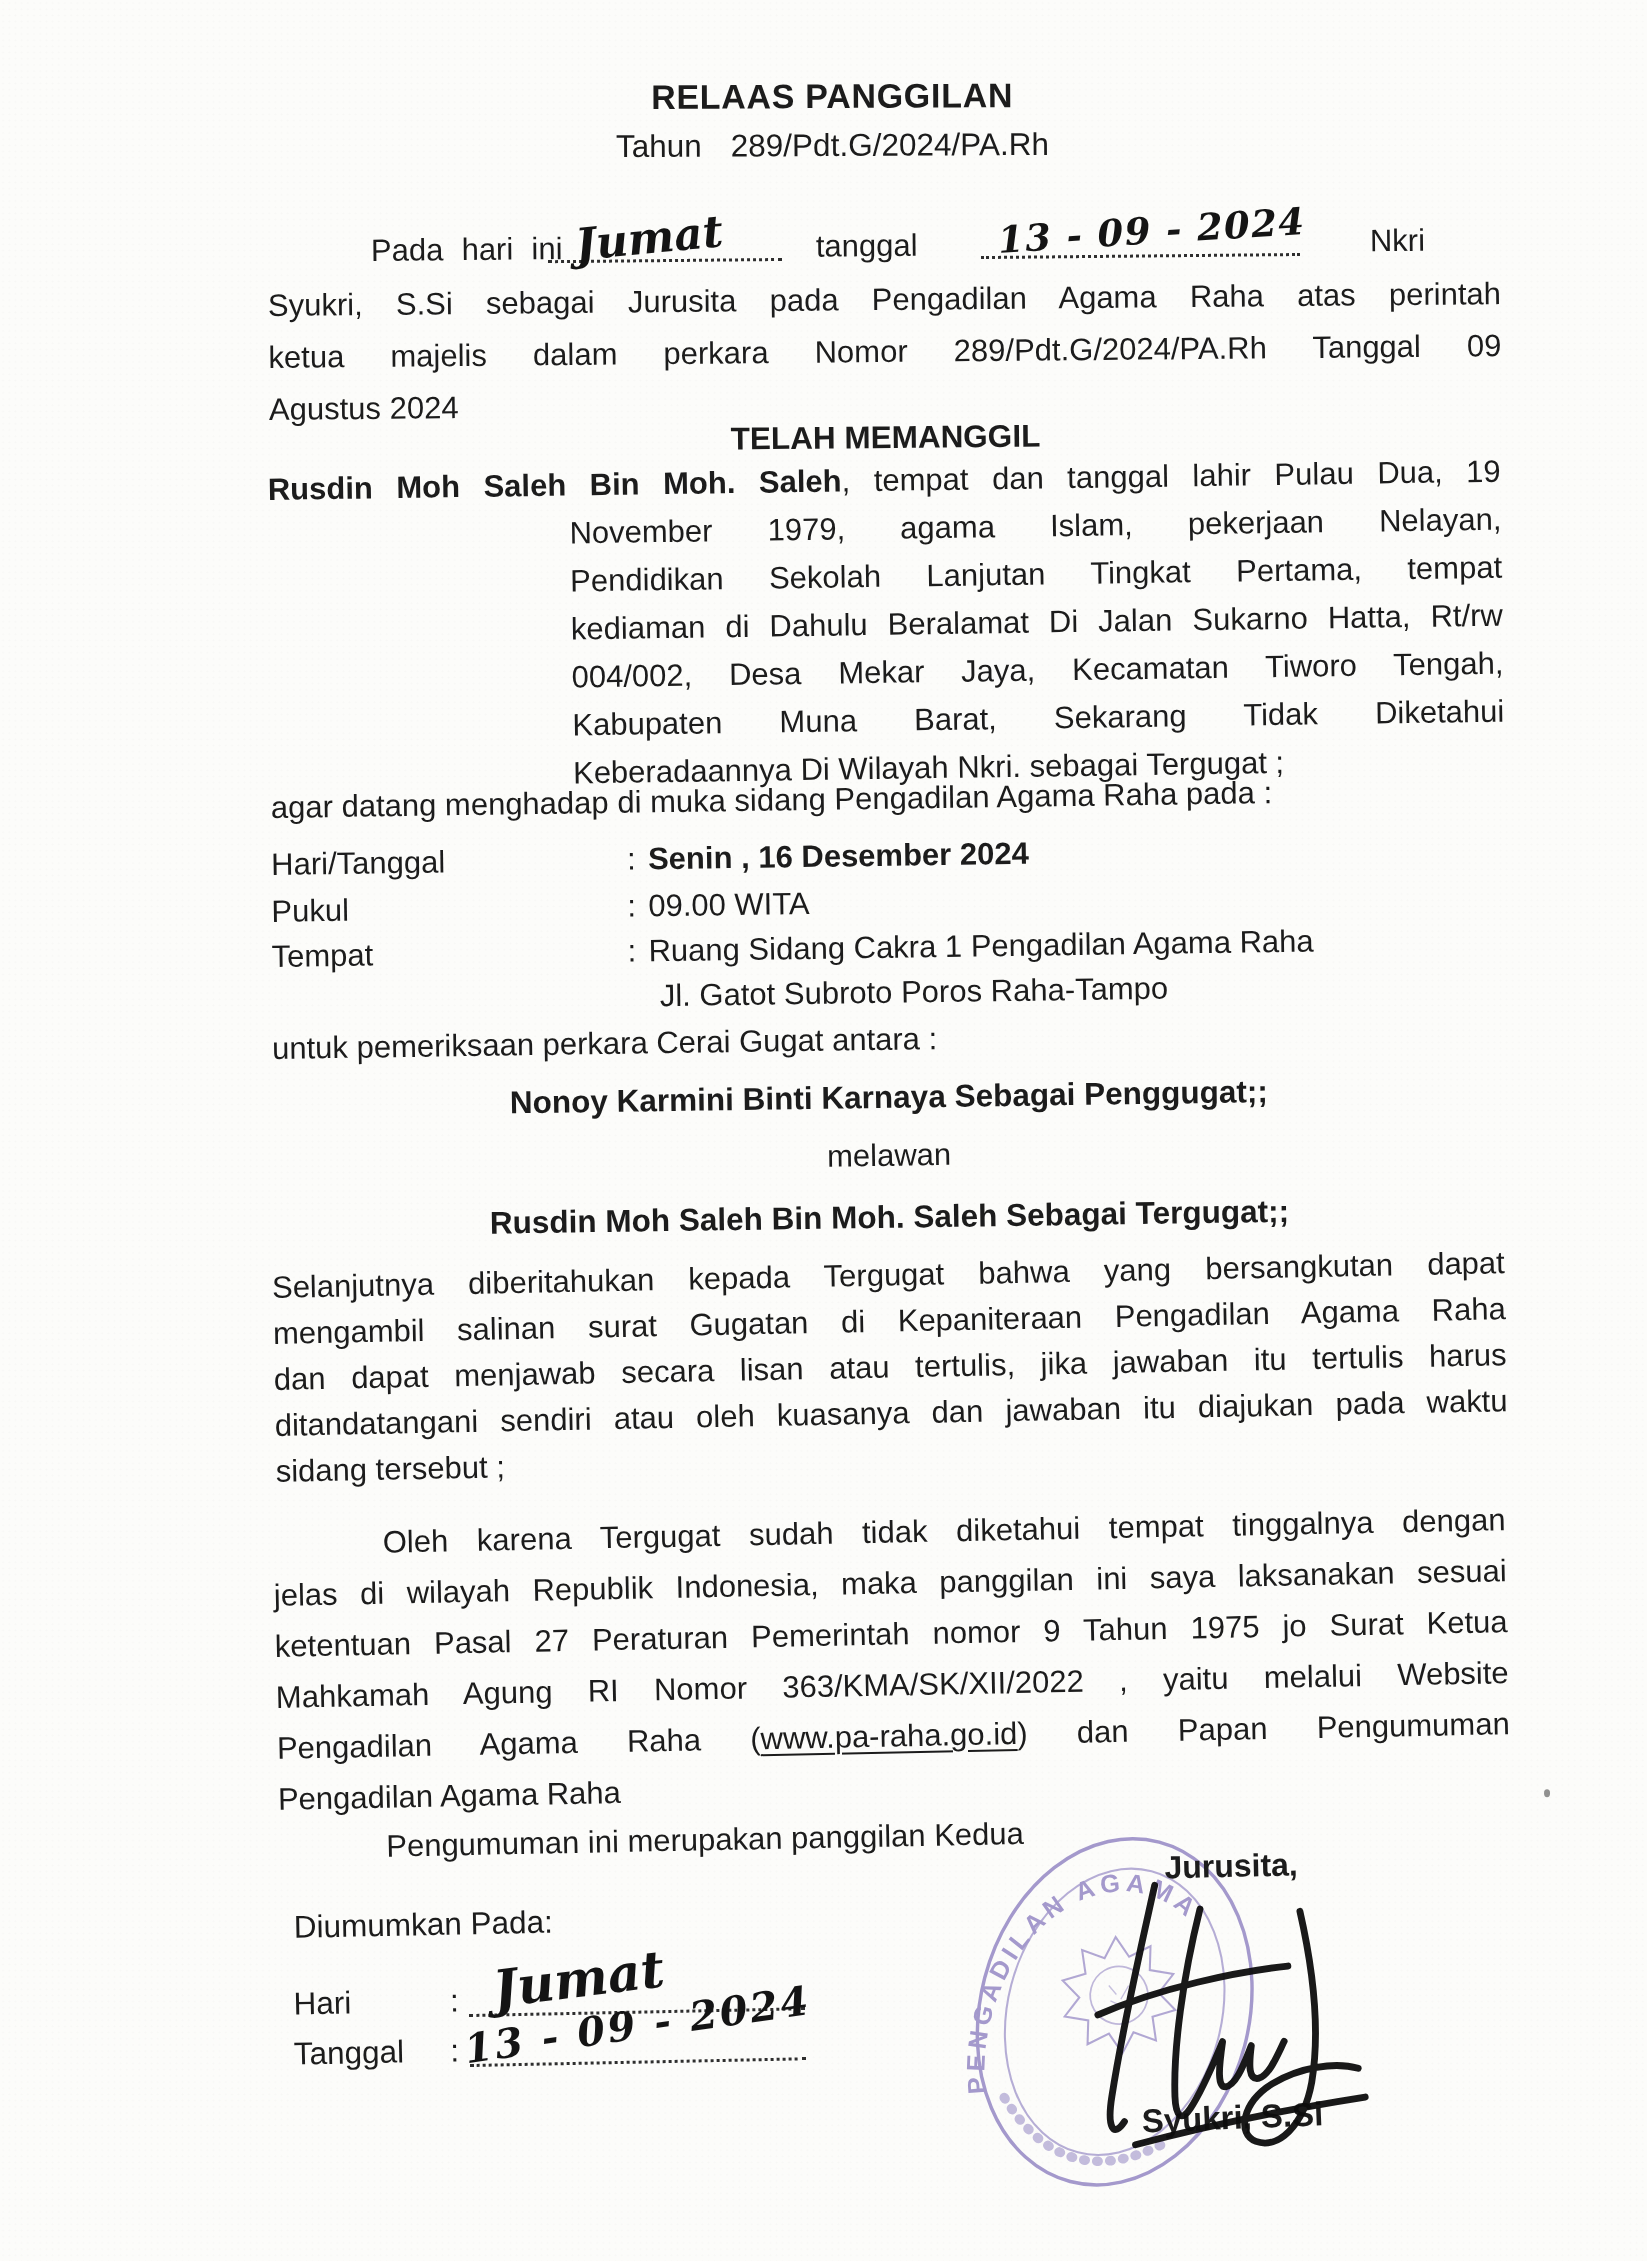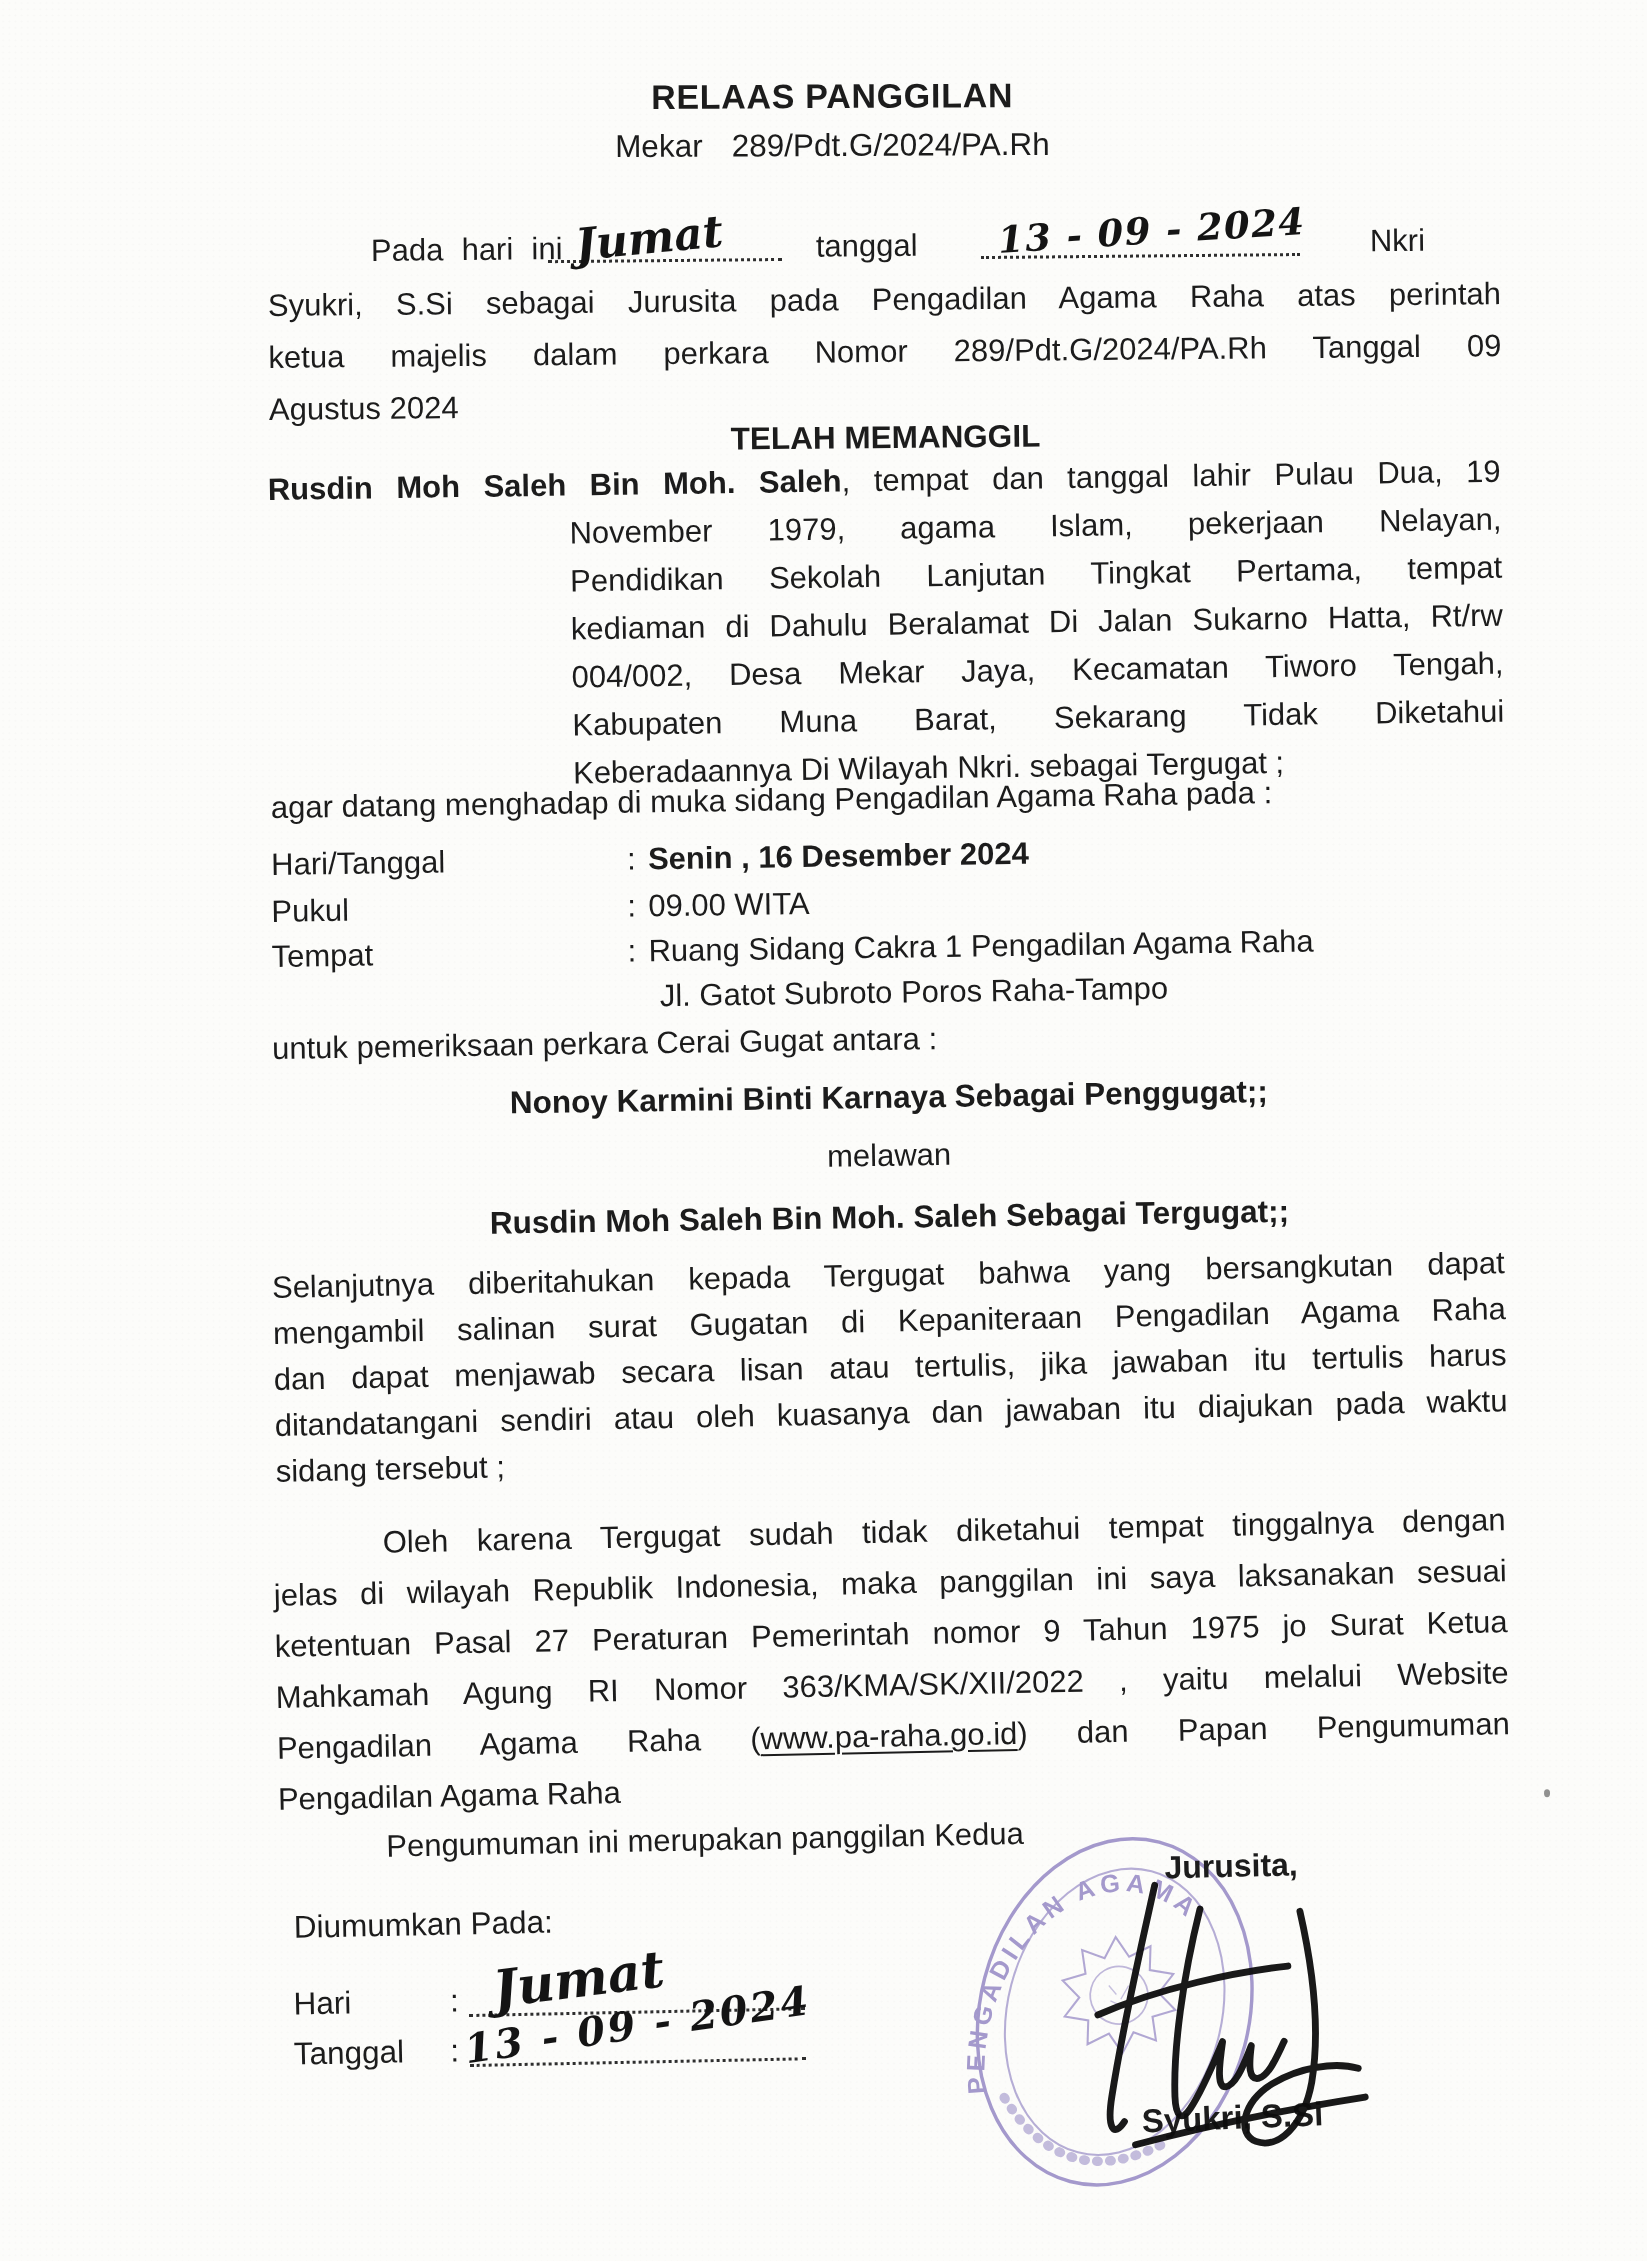--- a/index.html
+++ b/index.html
@@ -28,21 +28,21 @@
 </style>
 </head>
 <body>
 
 <div class="paper">
 <div class="content">
 
   <div class="abs ctr" style="left:212px;top:77px;width:1240px;font-size:34px;font-weight:bold;letter-spacing:0.7px;">RELAAS PANGGILAN</div>
 
   <div class="abs ctr" style="left:212px;top:127px;width:1240px;font-size:31.5px;">
-    <span>Mekar</span><span style="margin-left:29px;">289/Pdt.G/2024/PA.Rh</span>
+    <span>Tahun</span><span style="margin-left:29px;">289/Pdt.G/2024/PA.Rh</span>
   </div>
 
   <div class="abs col body-fs tilt1" style="top:225px;height:53px;position:absolute;">
     <span class="abs" style="left:103px;top:5.5px;word-spacing:9.6px;">Pada  hari  ini</span>
     <span class="dots abs" style="left:280px;width:234px;top:27px;"></span>
     <span class="hand abs" style="left:307px;top:-12.3px;font-size:44px;transform:rotate(-5deg);">Jumat</span>
     <span class="abs" style="left:548px;top:5.5px;">tanggal</span>
     <span class="dots abs" style="left:713px;width:319px;top:27px;"></span>
     <span class="hand abs" style="left:730px;top:-11px;font-size:37px;letter-spacing:1.4px;transform:rotate(-3deg);">13 - 09 - 2024</span>
     <span class="abs" style="left:1102px;top:5.5px;">Nkri</span>

